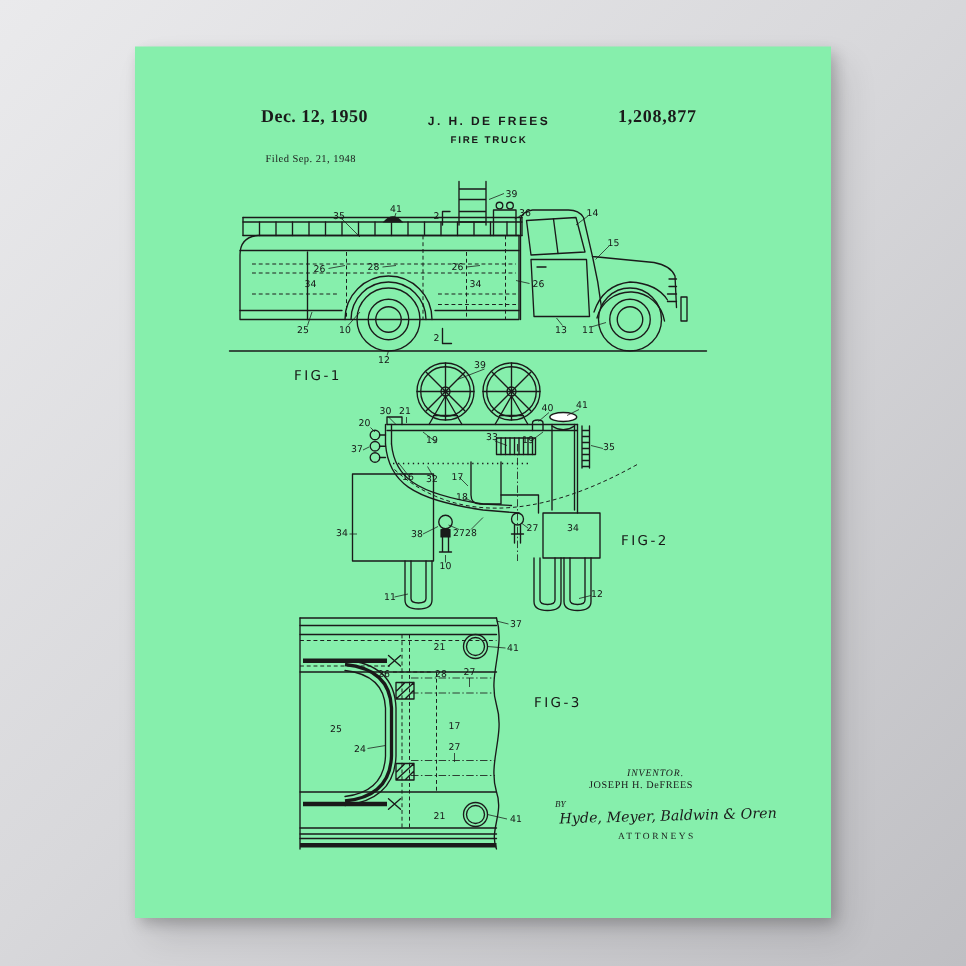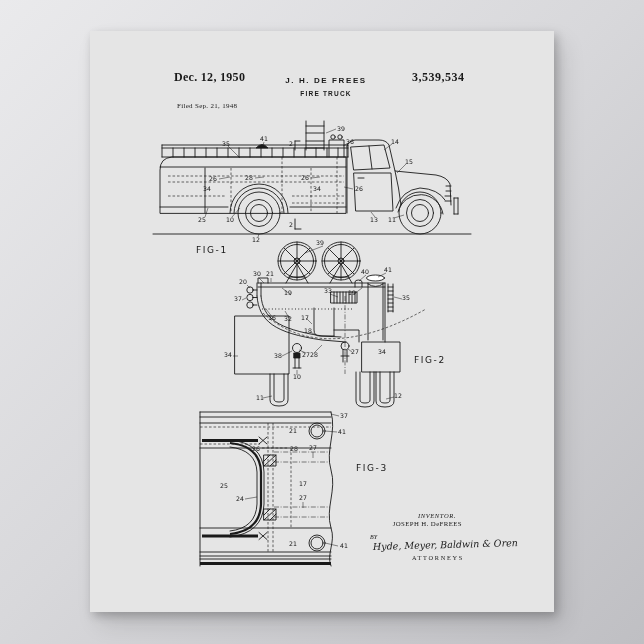--- a/index.html
+++ b/index.html
@@ -1,18 +1,18 @@
 <!DOCTYPE html>
 <html><head>
 <meta charset="utf-8">
 <style>
   html,body{margin:0;padding:0;width:644px;height:644px;overflow:hidden;}
   body{background:linear-gradient(135deg,#eaeaec 0%,#d8d8db 48%,#bfbfc3 100%);
        font-family:"Liberation Sans",sans-serif;color:#1a1a1a;}
-  .poster{position:absolute;left:90px;top:31px;width:464px;height:581px;background:#e5e5e5;
+  .poster{position:absolute;left:90px;top:31px;width:464px;height:581px;background:#86efac;
           box-shadow:3px 4px 9px rgba(0,0,0,.22),9px 12px 22px rgba(0,0,0,.12);}
   .abs{position:absolute;}
   .hdr-date{left:84px;top:39px;font-family:"Liberation Serif",serif;font-weight:bold;font-size:12px;letter-spacing:.3px;}
   .hdr-num{left:322px;top:39px;font-family:"Liberation Serif",serif;font-weight:bold;font-size:12px;letter-spacing:.5px;}
   .hdr-center{left:4px;top:45px;width:100%;text-align:center;}
   .hdr-inventor{font-weight:bold;font-size:8px;letter-spacing:1.6px;}
   .hdr-title{font-weight:bold;font-size:6.5px;letter-spacing:1.2px;margin-top:5px;}
   .hdr-filed{left:87px;top:71px;font-family:"Liberation Serif",serif;font-size:7px;letter-spacing:.3px;}
   svg.fig{position:absolute;overflow:visible;}
   .fig1{left:60px;top:87px;width:332px;height:142px;}
@@ -37,21 +37,21 @@
           padding-left:3px;margin-top:1px;transform:rotate(-1.5deg);transform-origin:left center;}
   .att-label{font-size:6.3px;letter-spacing:1.7px;padding-left:42px;margin-top:2px;}
 </style>
 </head>
 <body>
 
 <div class="backdrop">
   <div class="poster">
 
     <div class="abs hdr-date">Dec. 12, 1950</div>
-    <div class="abs hdr-num">3,539,534</div>
+    <div class="abs hdr-num">1,208,877</div>
     <div class="abs hdr-center">
       <div class="hdr-inventor">J. H. DE FREES</div>
       <div class="hdr-title">FIRE TRUCK</div>
     </div>
     <div class="abs hdr-filed">Filed Sep. 21, 1948</div>
 
     <svg class="fig fig1" viewBox="150 118 332 142">
       <g class="s1">
         <line x1="153" y1="234" x2="471" y2="234"></line>
         <path d="M160,213 L160,170 Q160,158 172,157 L346,157 L346,213 Z"></path>

